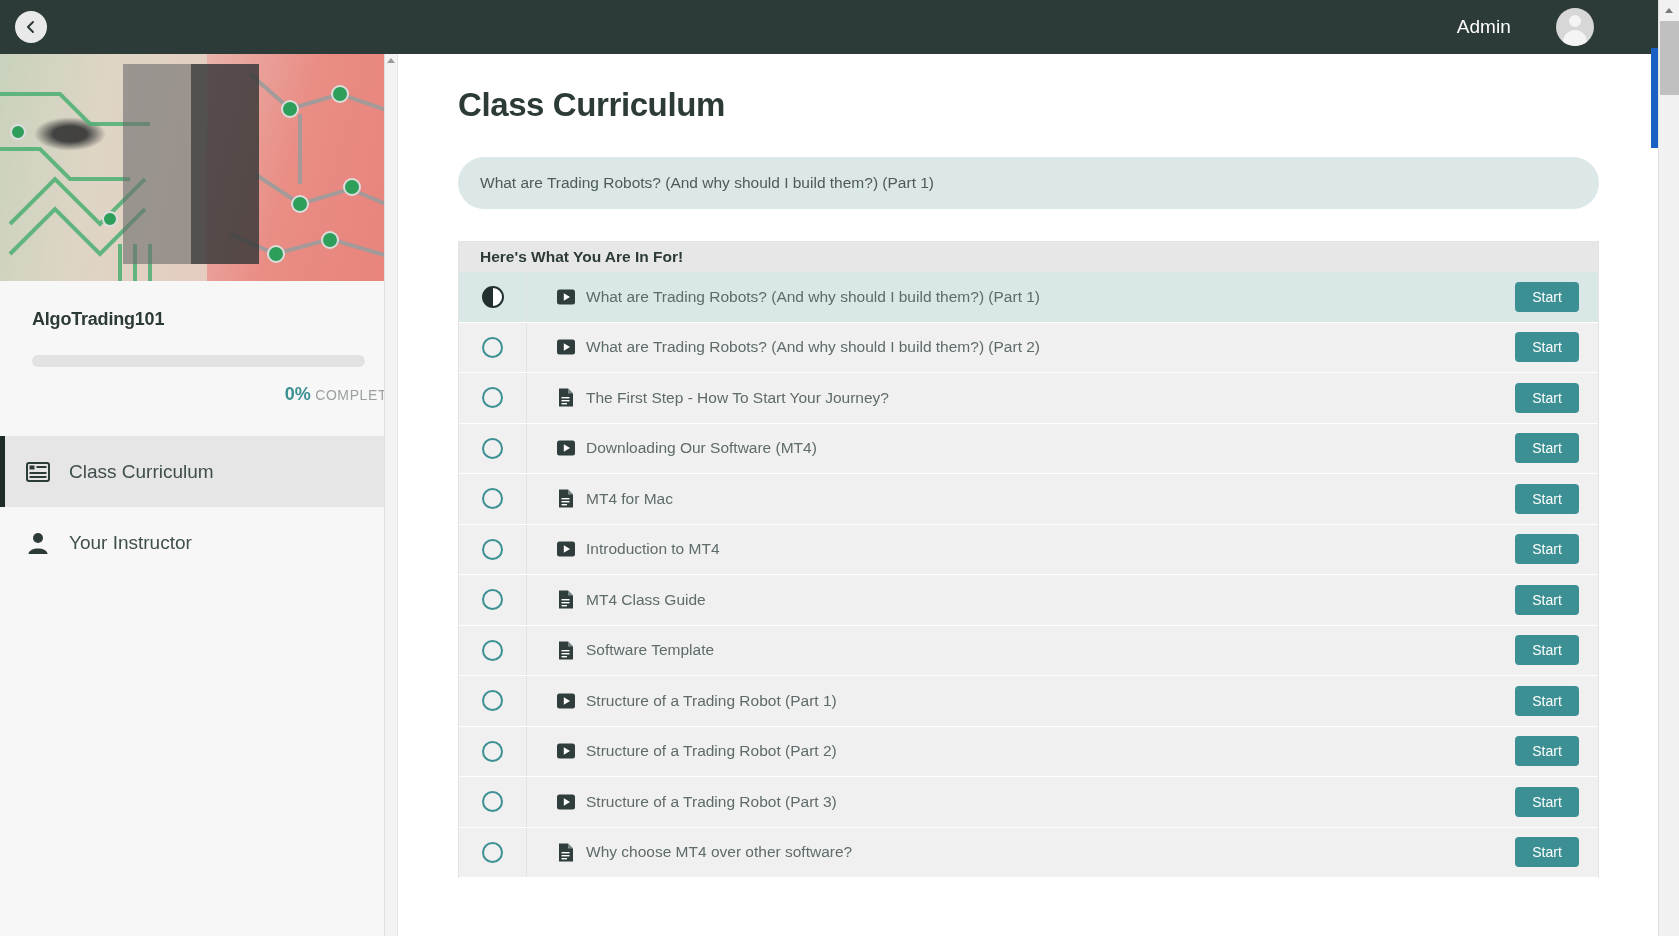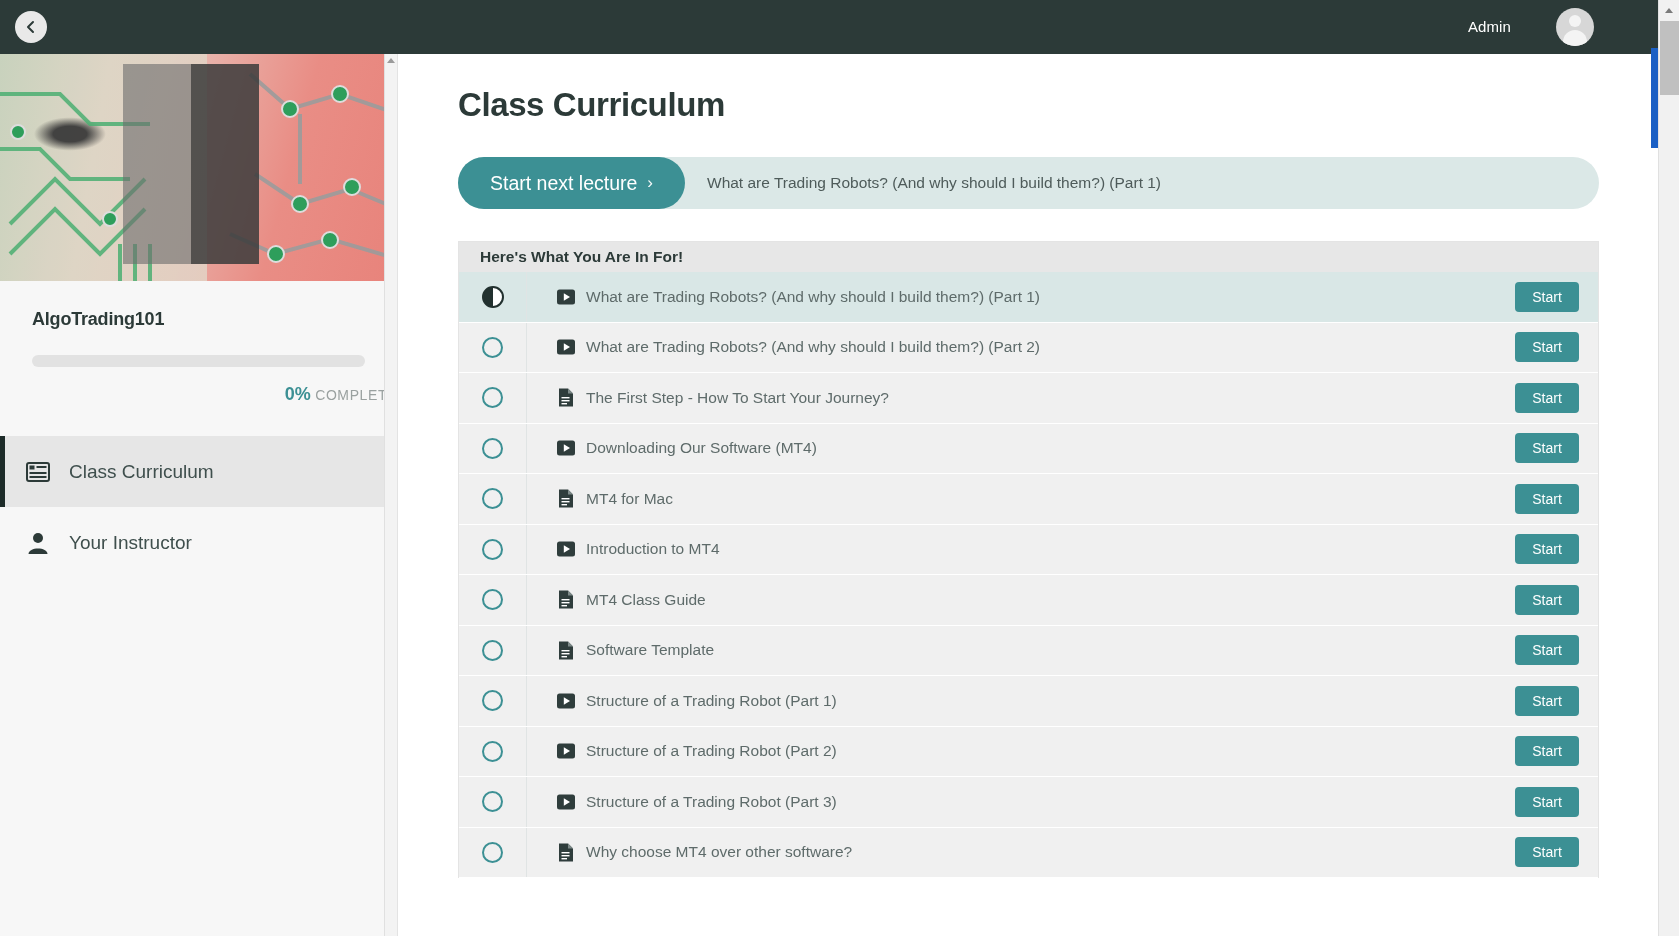--- a/index.html
+++ b/index.html
@@ -47,21 +47,21 @@
   .topbar-right {
     position: absolute;
     right: 64px; top: 0;
     height: 54px;
     display: flex;
     align-items: center;
     gap: 0px;
   }
   .top-link {
     color: #ffffff;
-    font-size: 15px;
+    font-size: 19px;
     padding: 0 31px;
     line-height: 54px;
     cursor: pointer;
     white-space: nowrap;
     letter-spacing: 0.1px;
     text-align: center;
   }
   .top-link .caret {
     display: inline-block;
     margin-left: 7px;
@@ -485,24 +485,20 @@
 
     <div class="side-scroll">
       <div class="arrow-up"></div>
     </div>
   </div>
 
   <div class="main">
     <div class="page-title">Class Curriculum</div>
 
     <div class="next-banner">
-      <div class="next-btn">
-        <span>Start next lecture</span>
-        <span class="chev">›</span>
-      </div>
       <div class="next-text">What are Trading Robots? (And why should I build them?) (Part 1)</div>
     </div>
 
     <div class="section">
       <div class="section-head">Here's What You Are In For!</div>
       <div id="lecture-list">
           <div class="lec-row current">
             <div class="lec-status">
               <div class="circle-half"></div>
             </div>

